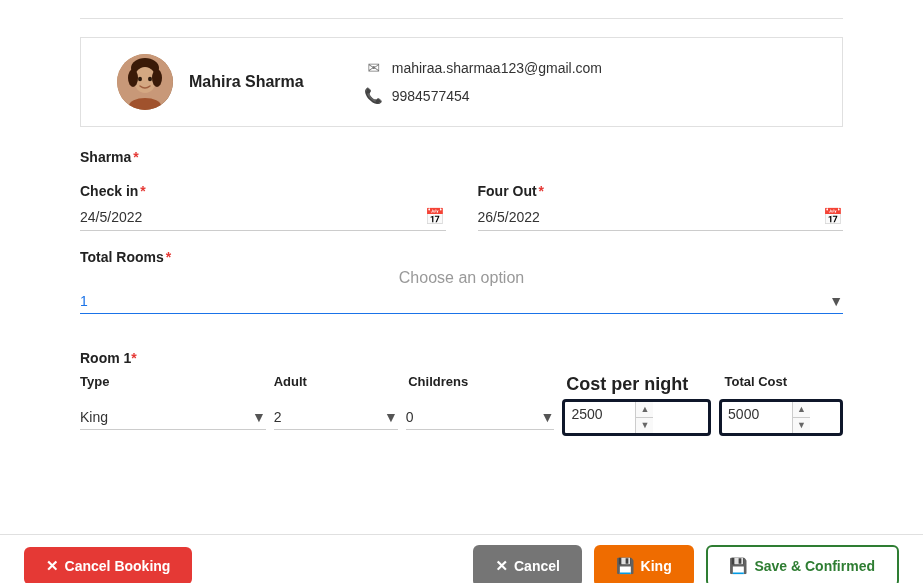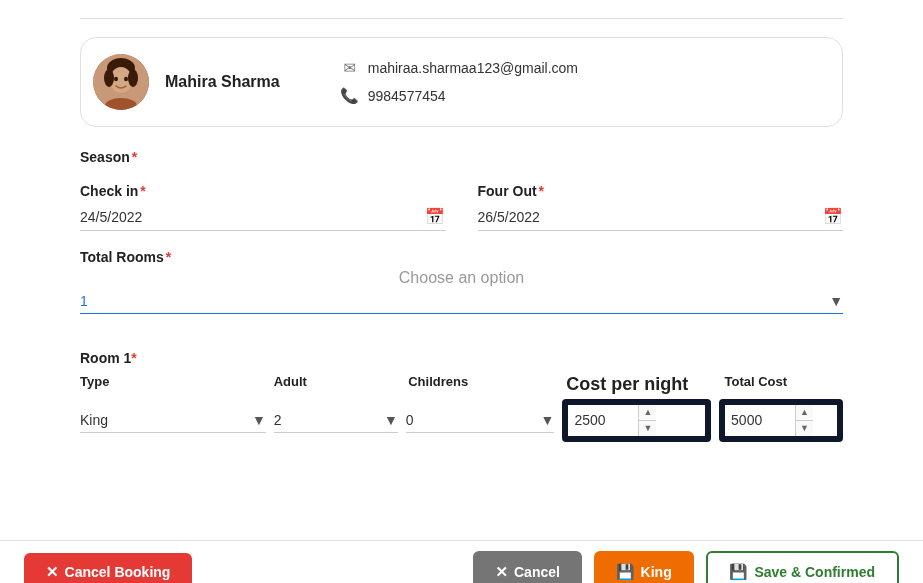--- a/index.html
+++ b/index.html
@@ -21,22 +21,22 @@
       position: relative;
     }
     .content-area {
       flex: 1;
       padding: 18px 80px 80px 80px;
       overflow-y: auto;
     }
     
     .user-card {
       border: 1px solid #e0e0e0;
-      border-radius: 16px;
-      padding: 16px 12px;
+      border-radius: 0;
+      padding: 16px 36px;
       display: flex;
       align-items: center;
       margin-bottom: 22px;
     }
     .avatar {
       width: 56px;
       height: 56px;
       border-radius: 50%;
       background: linear-gradient(135deg, #c8956c 0%, #8b5e3c 100%);
       display: flex;
@@ -204,22 +204,22 @@
       font-size: 14px;
       color: #333;
       background: transparent;
       -webkit-appearance: none;
       appearance: none;
       flex: 1;
       cursor: pointer;
     }
     .cost-input-wrap {
       display: flex;
-      align-items: center;
-      border: 6px solid #0f172a;
+      align-items: flex-start;
+      border: 3px solid #0f172a;
       border-radius: 4px;
       overflow: hidden;
     }
     .cost-input {
       border: none;
       outline: none;
       font-size: 14px;
       color: #333;
       padding: 4px 6px;
       width: 70px;
@@ -356,21 +356,21 @@
         </div>
         <div class="contact-item">
           <span class="contact-icon">📞</span>
           <span>9984577454</span>
         </div>
       </div>
     </div>
 
     <div class="field-group">
       <div class="field-label">
-        <span>Season</span><span class="required">*</span>
+        <span>Sharma</span><span class="required">*</span>
       </div>
     </div>
 
     <div class="date-row">
       <div class="date-field">
         <div class="field-label">
           <span>Check in</span><span class="required">*</span>
         </div>
         <div class="date-input-wrap">
           <input type="text" style="border: none; outline: none; font-size: 14px; color: rgb(51, 51, 51); flex: 1 1 0%; background: transparent;" value="24/5/2022">

